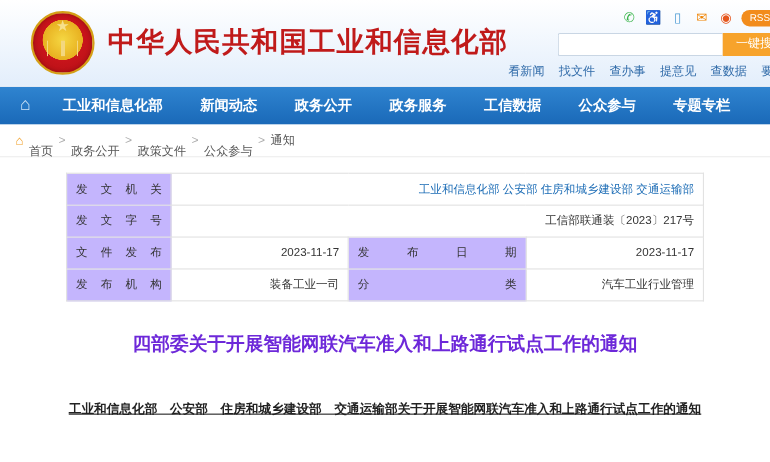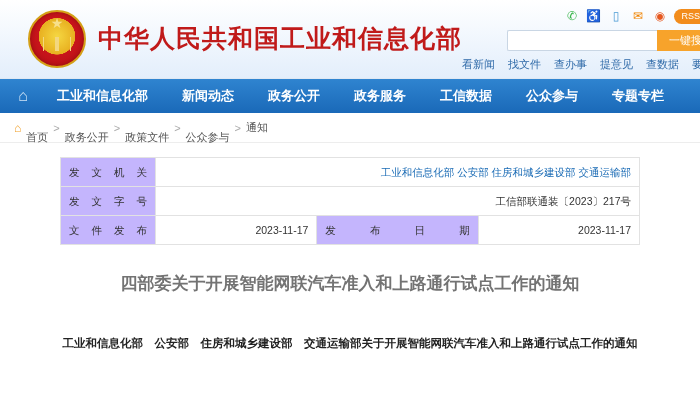--- a/index.html
+++ b/index.html
@@ -246,31 +246,32 @@
   }
   td.val { color: #1a6bb5; }
   td.val.plain { color: #333; }
 
   
   .doc-title {
     text-align: center;
     font-family: "Liberation Serif", serif;
     font-size: 17px;
     font-weight: bold;
-    color: #737373;
+    color: #6d28d9;
     margin-top: 26px;
     line-height: 26px;
   }
   .doc-sub {
     text-align: center;
     font-size: 11.5px;
     font-weight: bold;
     color: #222;
     margin-top: 36px;
     line-height: 20px;
+    text-decoration: underline;
   }
   .scroll-hint {
     position: absolute;
     right: 0;
     top: 0;
     width: 4px;
     height: 420px;
     background: transparent;
   }
 </style>
@@ -346,20 +347,26 @@
       <tr>
         <td class="lbl">发文字号</td>
         <td class="val plain" colspan="3">工信部联通装〔2023〕217号</td>
       </tr>
       <tr>
         <td class="lbl">文件发布</td>
         <td class="val plain">2023-11-17</td>
         <td class="lbl">发布日期</td>
         <td class="val plain">2023-11-17</td>
       </tr>
+      <tr>
+        <td class="lbl">发布机构</td>
+        <td class="val plain">装备工业一司</td>
+        <td class="lbl">分　　类</td>
+        <td class="val plain">汽车工业行业管理</td>
+      </tr>
     </tbody>
       </table>
 
     <div class="doc-title">四部委关于开展智能网联汽车准入和上路通行试点工作的通知</div>
     <div class="doc-sub">工业和信息化部　公安部　住房和城乡建设部　交通运输部关于开展智能网联汽车准入和上路通行试点工作的通知</div>
 
   </div>
 
   <div class="scroll-hint"></div>
 </div>

